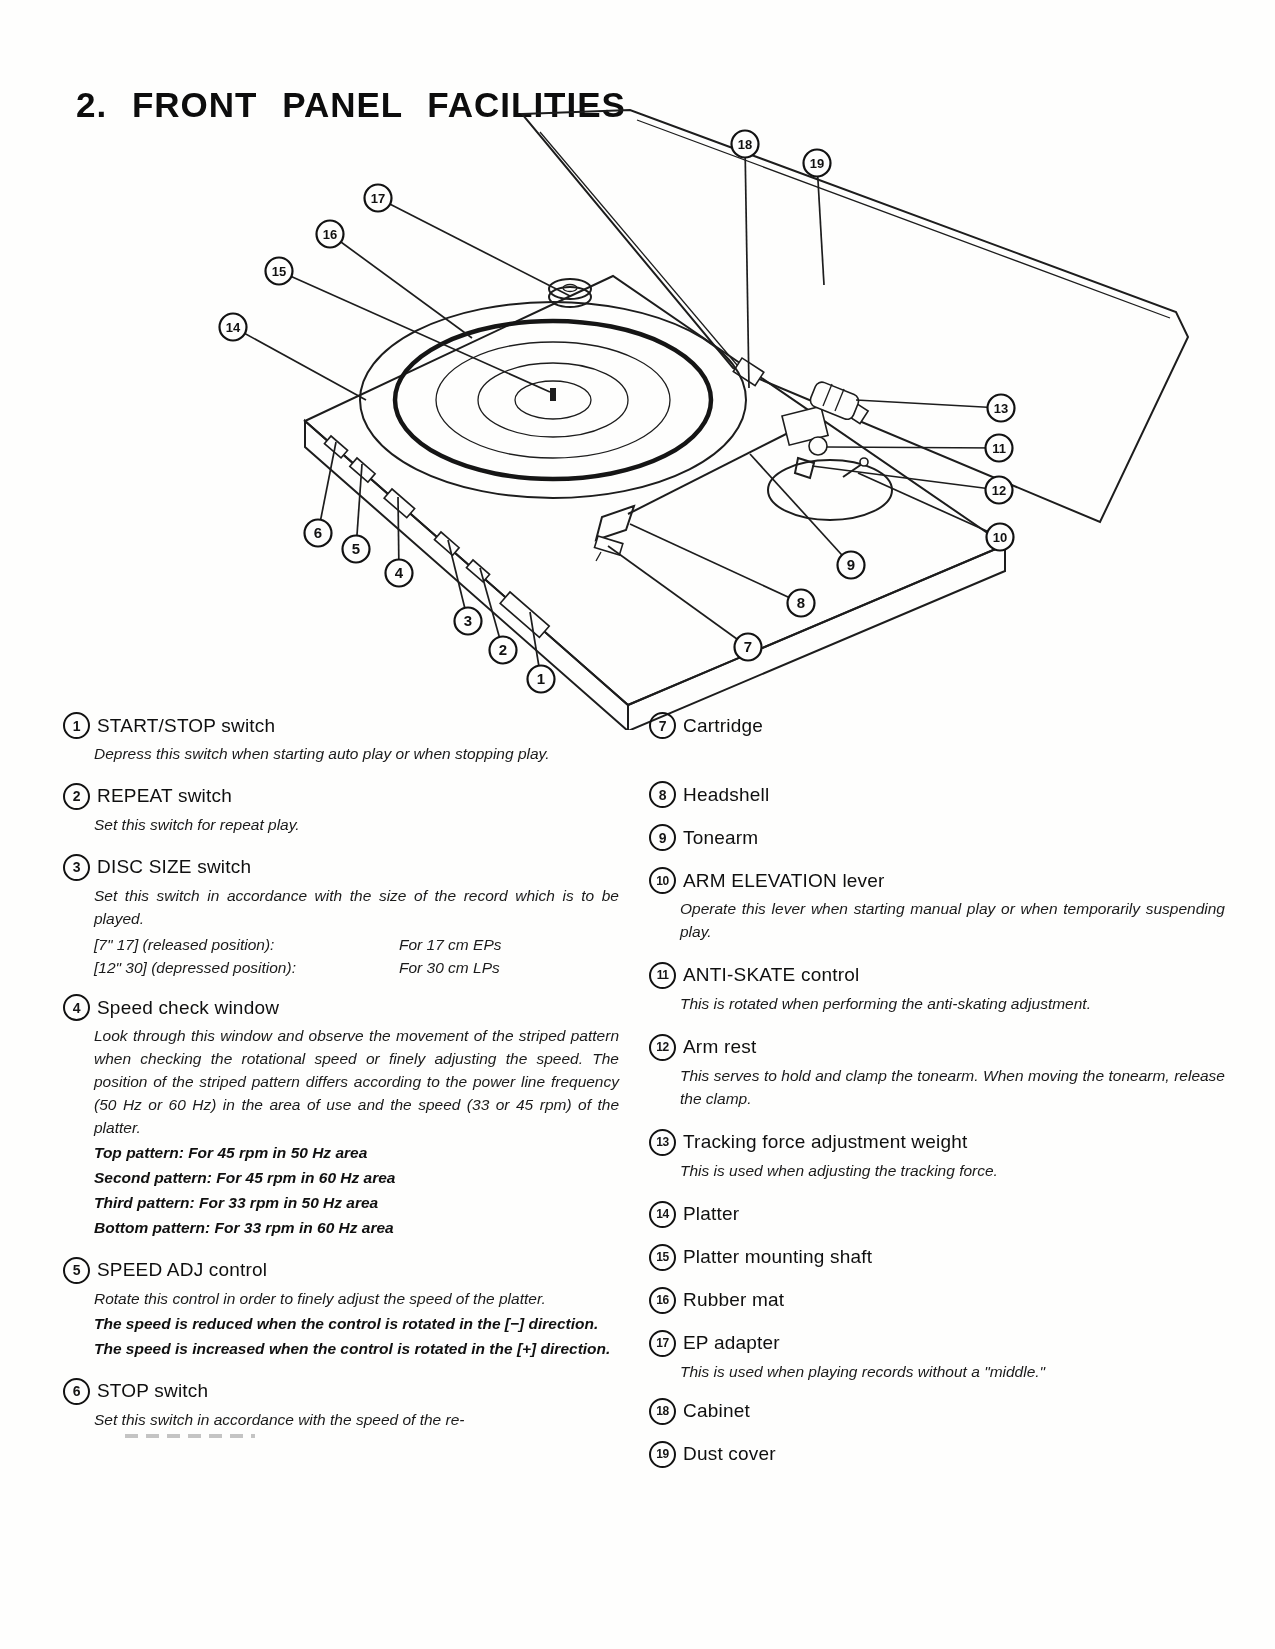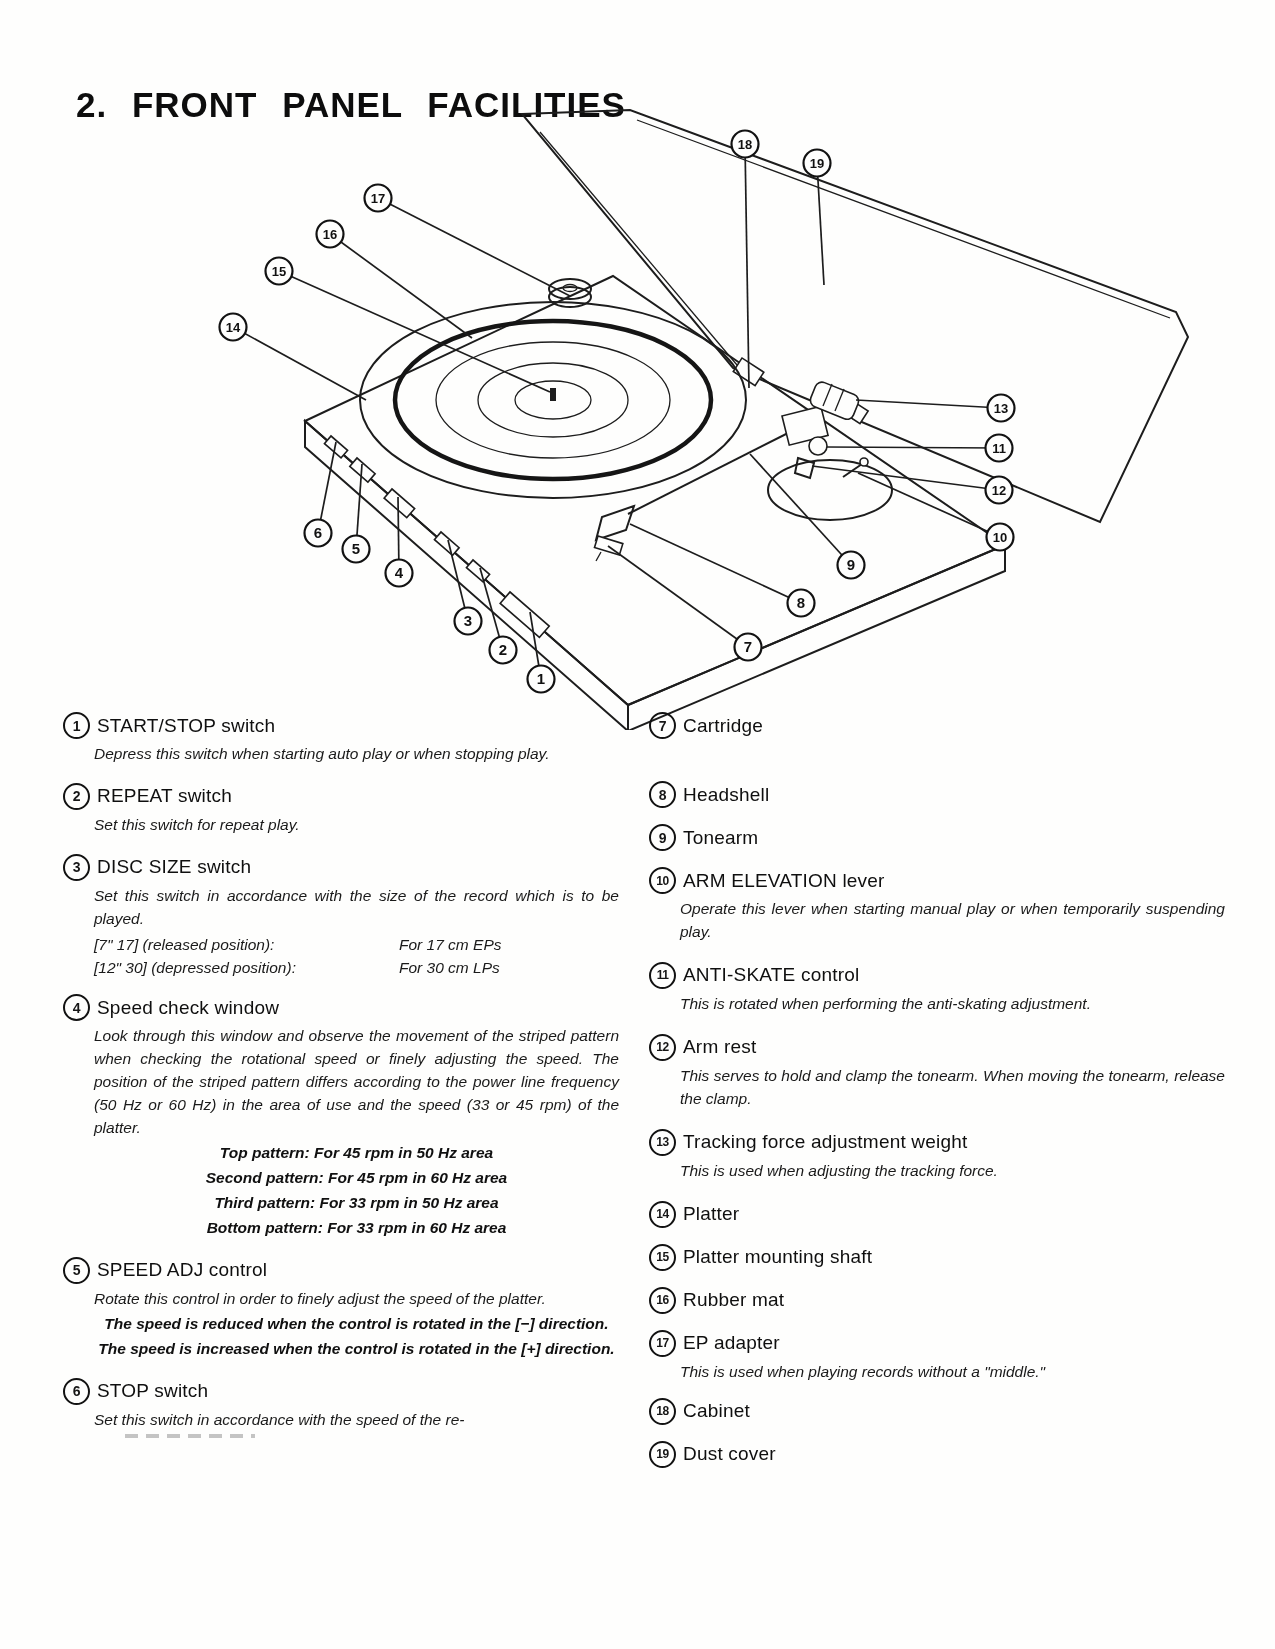--- a/index.html
+++ b/index.html
@@ -39,21 +39,21 @@
   .badge{
     flex:none;width:23px;height:23px;border:2.2px solid #121212;border-radius:50%;
     display:inline-flex;align-items:center;justify-content:center;
     font-size:14px;font-weight:bold;margin-right:7px;line-height:1;
     letter-spacing:-0.5px;
   }
   .badge.two-digit{font-size:12px;}
   .item-title{font-size:19px;font-weight:normal;color:#0f0f0f;letter-spacing:0.2px;}
   .item-body{padding-left:31px;font-style:italic;}
   .body-p{margin:0 0 2px 0;font-size:15.5px;line-height:1.48;text-align:justify;color:#1a1a1a;}
-  .body-p.bold{font-weight:bold;text-align:center;color:#101010;}
+  .body-p.bold{font-weight:bold;text-align:left;color:#101010;}
   .spec-row{display:flex;font-size:15.5px;line-height:1.5;color:#1a1a1a;}
   .spec-l{width:305px;flex:none;}
   .spec-r{flex:1;}
   .cut-line{
     height:4px;width:130px;margin:3px 0 0 31px;opacity:.5;
     background:repeating-linear-gradient(90deg,#8a8a8a 0 13px,transparent 13px 21px);
   }
 </style>
 </head>
 <body>

